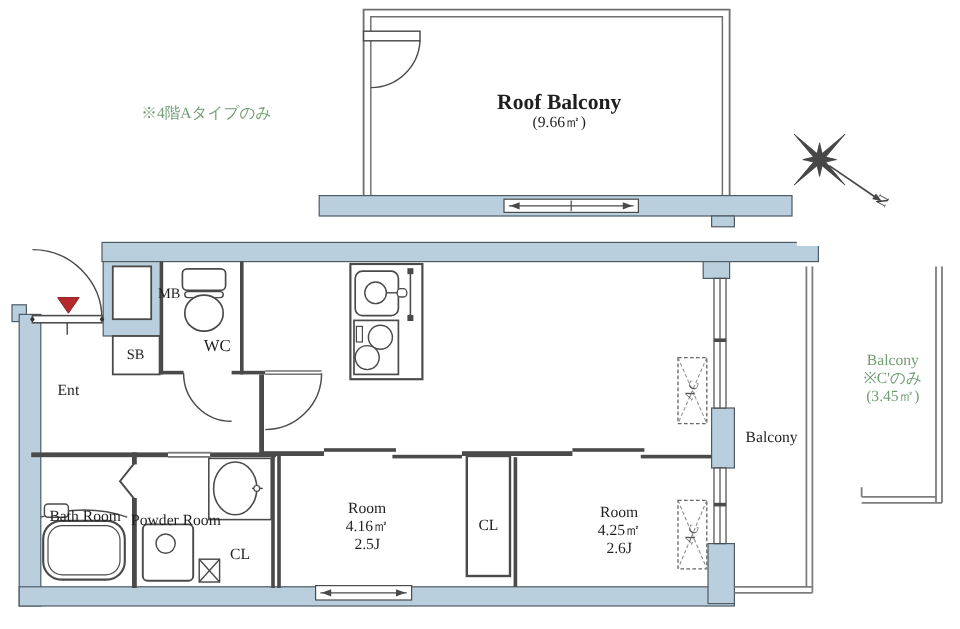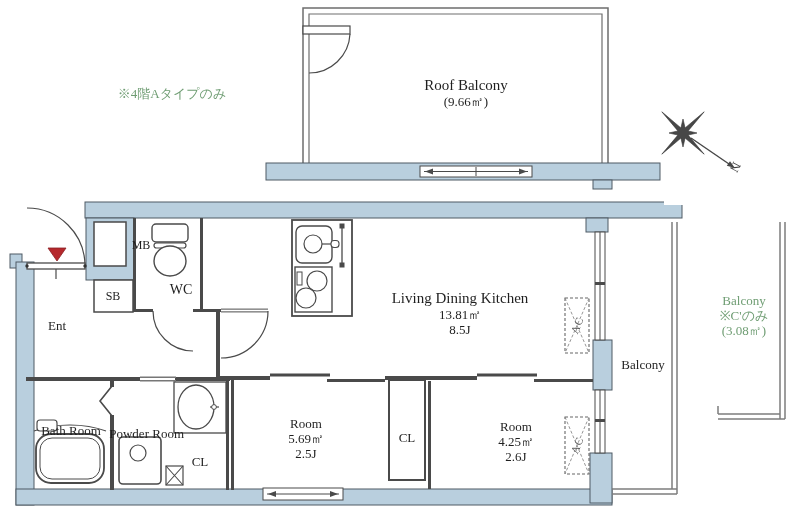--- a/index.html
+++ b/index.html
@@ -9,21 +9,21 @@
   html,body{margin:0;padding:0;background:#fff;}
   #plan{position:relative;width:800px;height:524px;background:#fff;overflow:hidden;
         font-family:"Liberation Serif","DejaVu Serif",serif;color:var(--text);padding-left:40px;}
   #plan svg{position:absolute;left:0;top:0;}
   .wallfill{fill:var(--wall-fill);stroke:#4e5a64;stroke-width:1;}
   .ln{stroke:var(--outline);fill:none;}
   .dk{fill:var(--outline);}
   .fixture{stroke:var(--outline);fill:#fff;}
   .lbl{position:absolute;transform:translate(-50%,-50%);text-align:center;
        font-size:13px;line-height:15px;white-space:nowrap;}
-  .lbl .big{font-size:15px;line-height:17px;}
+  .lbl .big{font-size:18px;line-height:17px;font-weight:bold;}
   .lbl.wrap{white-space:normal;margin-top:28px;}
   .green{color:var(--note-green);}
   .ac-label{position:absolute;transform:translate(-50%,-50%) rotate(-68deg);
             font-size:11px;letter-spacing:1px;color:#555;}
   .n-label{position:absolute;transform:translate(-50%,-50%) rotate(118deg);
            font-size:13px;color:#3f3f3f;}
 </style>
 </head>
 <body>
 
@@ -187,44 +187,39 @@
 
 <div class="lbl green" style="left:172px;top:94px;line-height:16px;">
   <div>※4階Aタイプのみ</div>
 </div>
 
 <div class="lbl" style="left:466px;top:93px;">
   <div class="big">Roof Balcony</div>
   <div>(9.66㎡)</div>
 </div>
 
-<div class="lbl" style="left:460px;top:313px;">
-  <div class="big">Living Dining Kitchen</div>
-  <div>13.81㎡</div>
-  <div>8.5J</div>
-</div>
 
 <div class="lbl" style="left:306px;top:438px;">
   <div>Room</div>
-  <div>5.69㎡</div>
+  <div>4.16㎡</div>
   <div>2.5J</div>
 </div>
 
 <div class="lbl" style="left:516px;top:441px;">
   <div>Room</div>
   <div>4.25㎡</div>
   <div>2.6J</div>
 </div>
 
 <div class="lbl" style="left:643px;top:364px;">Balcony</div>
 
 <div class="lbl green" style="left:744px;top:315px;">
   <div>Balcony</div>
   <div>※C'のみ</div>
-  <div>(3.08㎡)</div>
+  <div>(3.45㎡)</div>
 </div>
 
 <div class="lbl" style="left:57px;top:325px;">Ent</div>
 <div class="lbl" style="left:181px;top:289px;font-size:14px;">WC</div>
 <div class="lbl" style="left:110px;top:245px;font-size:12px;margin-left:31px;">MB</div>
 <div class="lbl" style="left:113px;top:296px;font-size:12px;font-family:Liberation Serif, serif;">SB</div>
 <div class="lbl wrap" style="left:71px;top:402px;width:60px;">Bath Room</div>
 <div class="lbl wrap" style="left:146px;top:405px;width:76px;text-align:right;">Powder Room</div>
 <div class="lbl" style="left:200px;top:461px;">CL</div>
 <div class="lbl" style="left:407px;top:437px;">CL</div>

